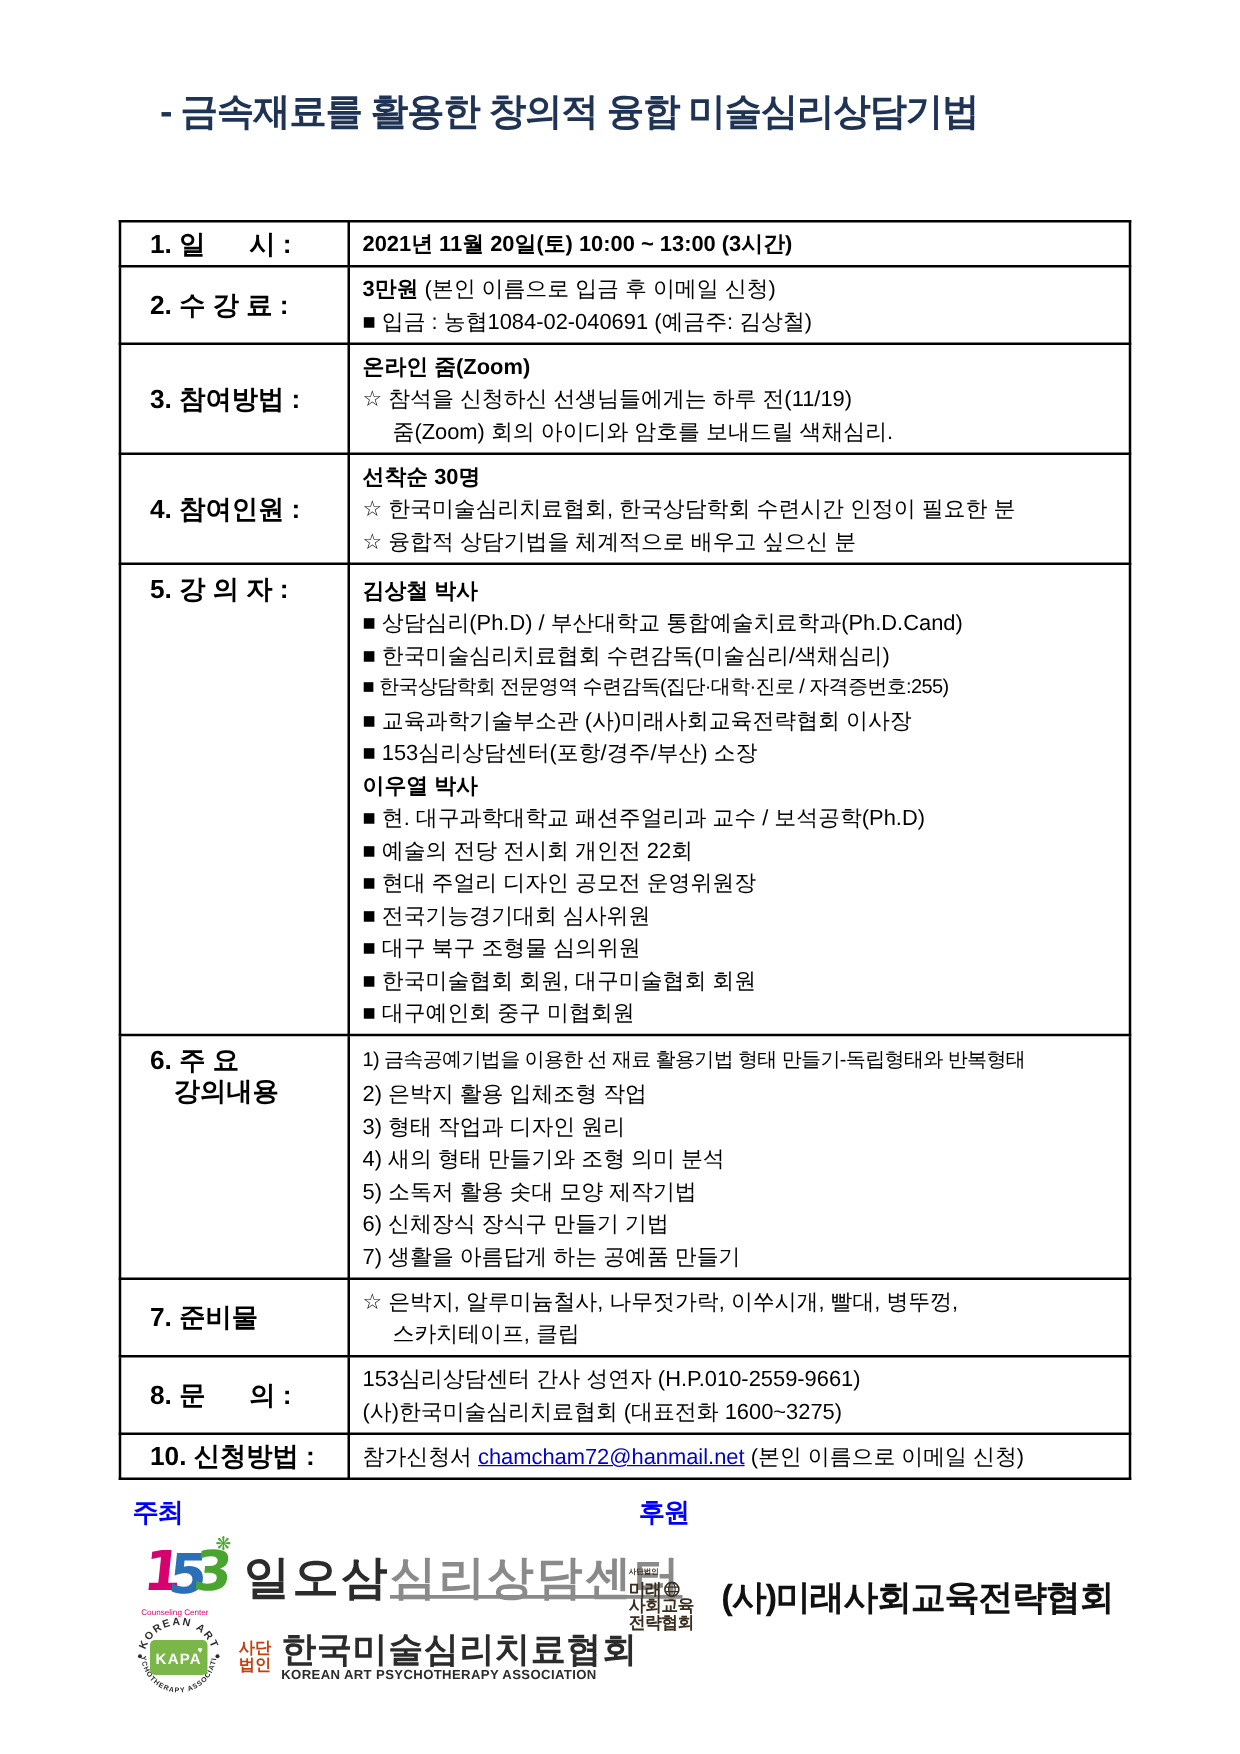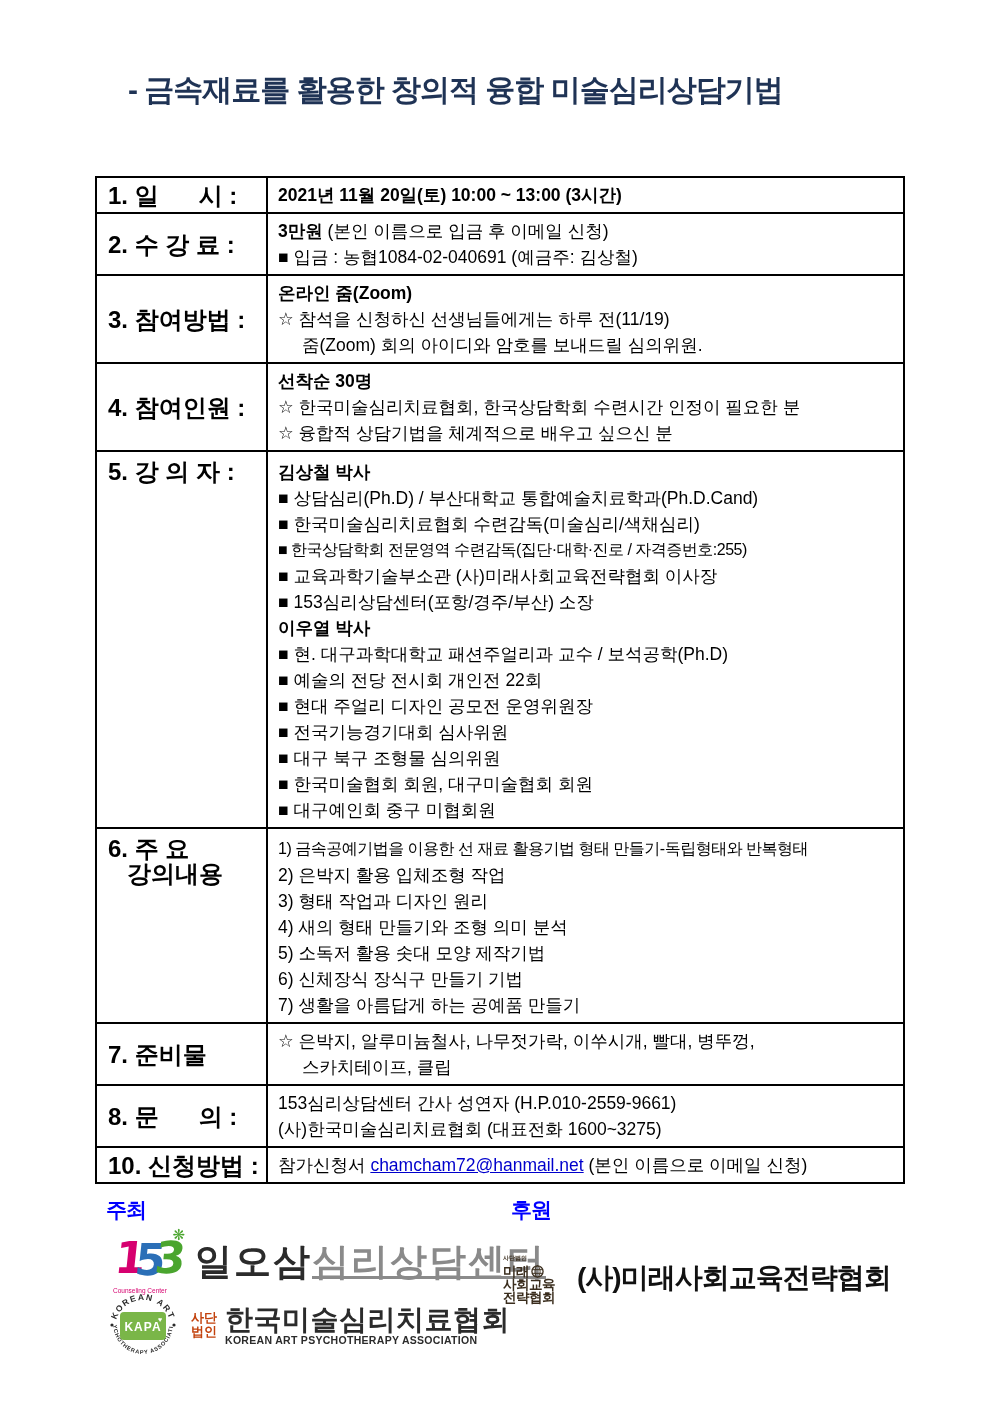--- a/index.html
+++ b/index.html
@@ -20,24 +20,24 @@
     border-collapse:collapse;table-layout:fixed;
   }
   .notice-table td{
     border:2px solid #000;
     padding:4px 10px;
     vertical-align:middle;
   }
   .notice-table td.label-cell{
     width:148px;
     font-weight:bold;
-    font-size:24px;
+    font-size:21px;
     line-height:25px;
     white-space:pre;
-    padding-left:11px;
+    padding-left:23px;
     margin-left:45px;
   }
   .notice-table td.valign-top{vertical-align:top;padding-top:7px;}
   .label-line2{padding-left:19px;}
   .content-cell{font-size:17.5px;}
   .line{line-height:26px;white-space:pre-wrap;}
   .line.small{font-size:16px;letter-spacing:-0.5px;}
   .line.indent{padding-left:24px;}
   .b{font-weight:bold;}
   a.email-link{color:#0000cc;text-decoration:underline;cursor:pointer;}
@@ -99,21 +99,21 @@
           <td class="content-cell">
             <div class="line"><span class="b">3만원</span><span> (본인 이름으로 입금 후 이메일 신청)</span></div>
             <div class="line"><span>■ 입금 : 농협1084-02-040691 (예금주: 김상철)</span></div>
           </td>
         </tr>
         <tr>
           <td class="label-cell"><div>3. 참여방법 :</div></td>
           <td class="content-cell">
             <div class="line"><span class="b">온라인 줌(Zoom)</span></div>
             <div class="line"><span>☆ 참석을 신청하신 선생님들에게는 하루 전(11/19)</span></div>
-            <div class="line indent"><span>줌(Zoom) 회의 아이디와 암호를 보내드릴 심의위원.</span></div>
+            <div class="line indent"><span>줌(Zoom) 회의 아이디와 암호를 보내드릴 색채심리.</span></div>
           </td>
         </tr>
         <tr>
           <td class="label-cell"><div>4. 참여인원 :</div></td>
           <td class="content-cell">
             <div class="line"><span class="b">선착순 30명</span></div>
             <div class="line"><span>☆ 한국미술심리치료협회, 한국상담학회 수련시간 인정이 필요한 분</span></div>
             <div class="line"><span>☆ 융합적 상담기법을 체계적으로 배우고 싶으신 분</span></div>
           </td>
         </tr>

